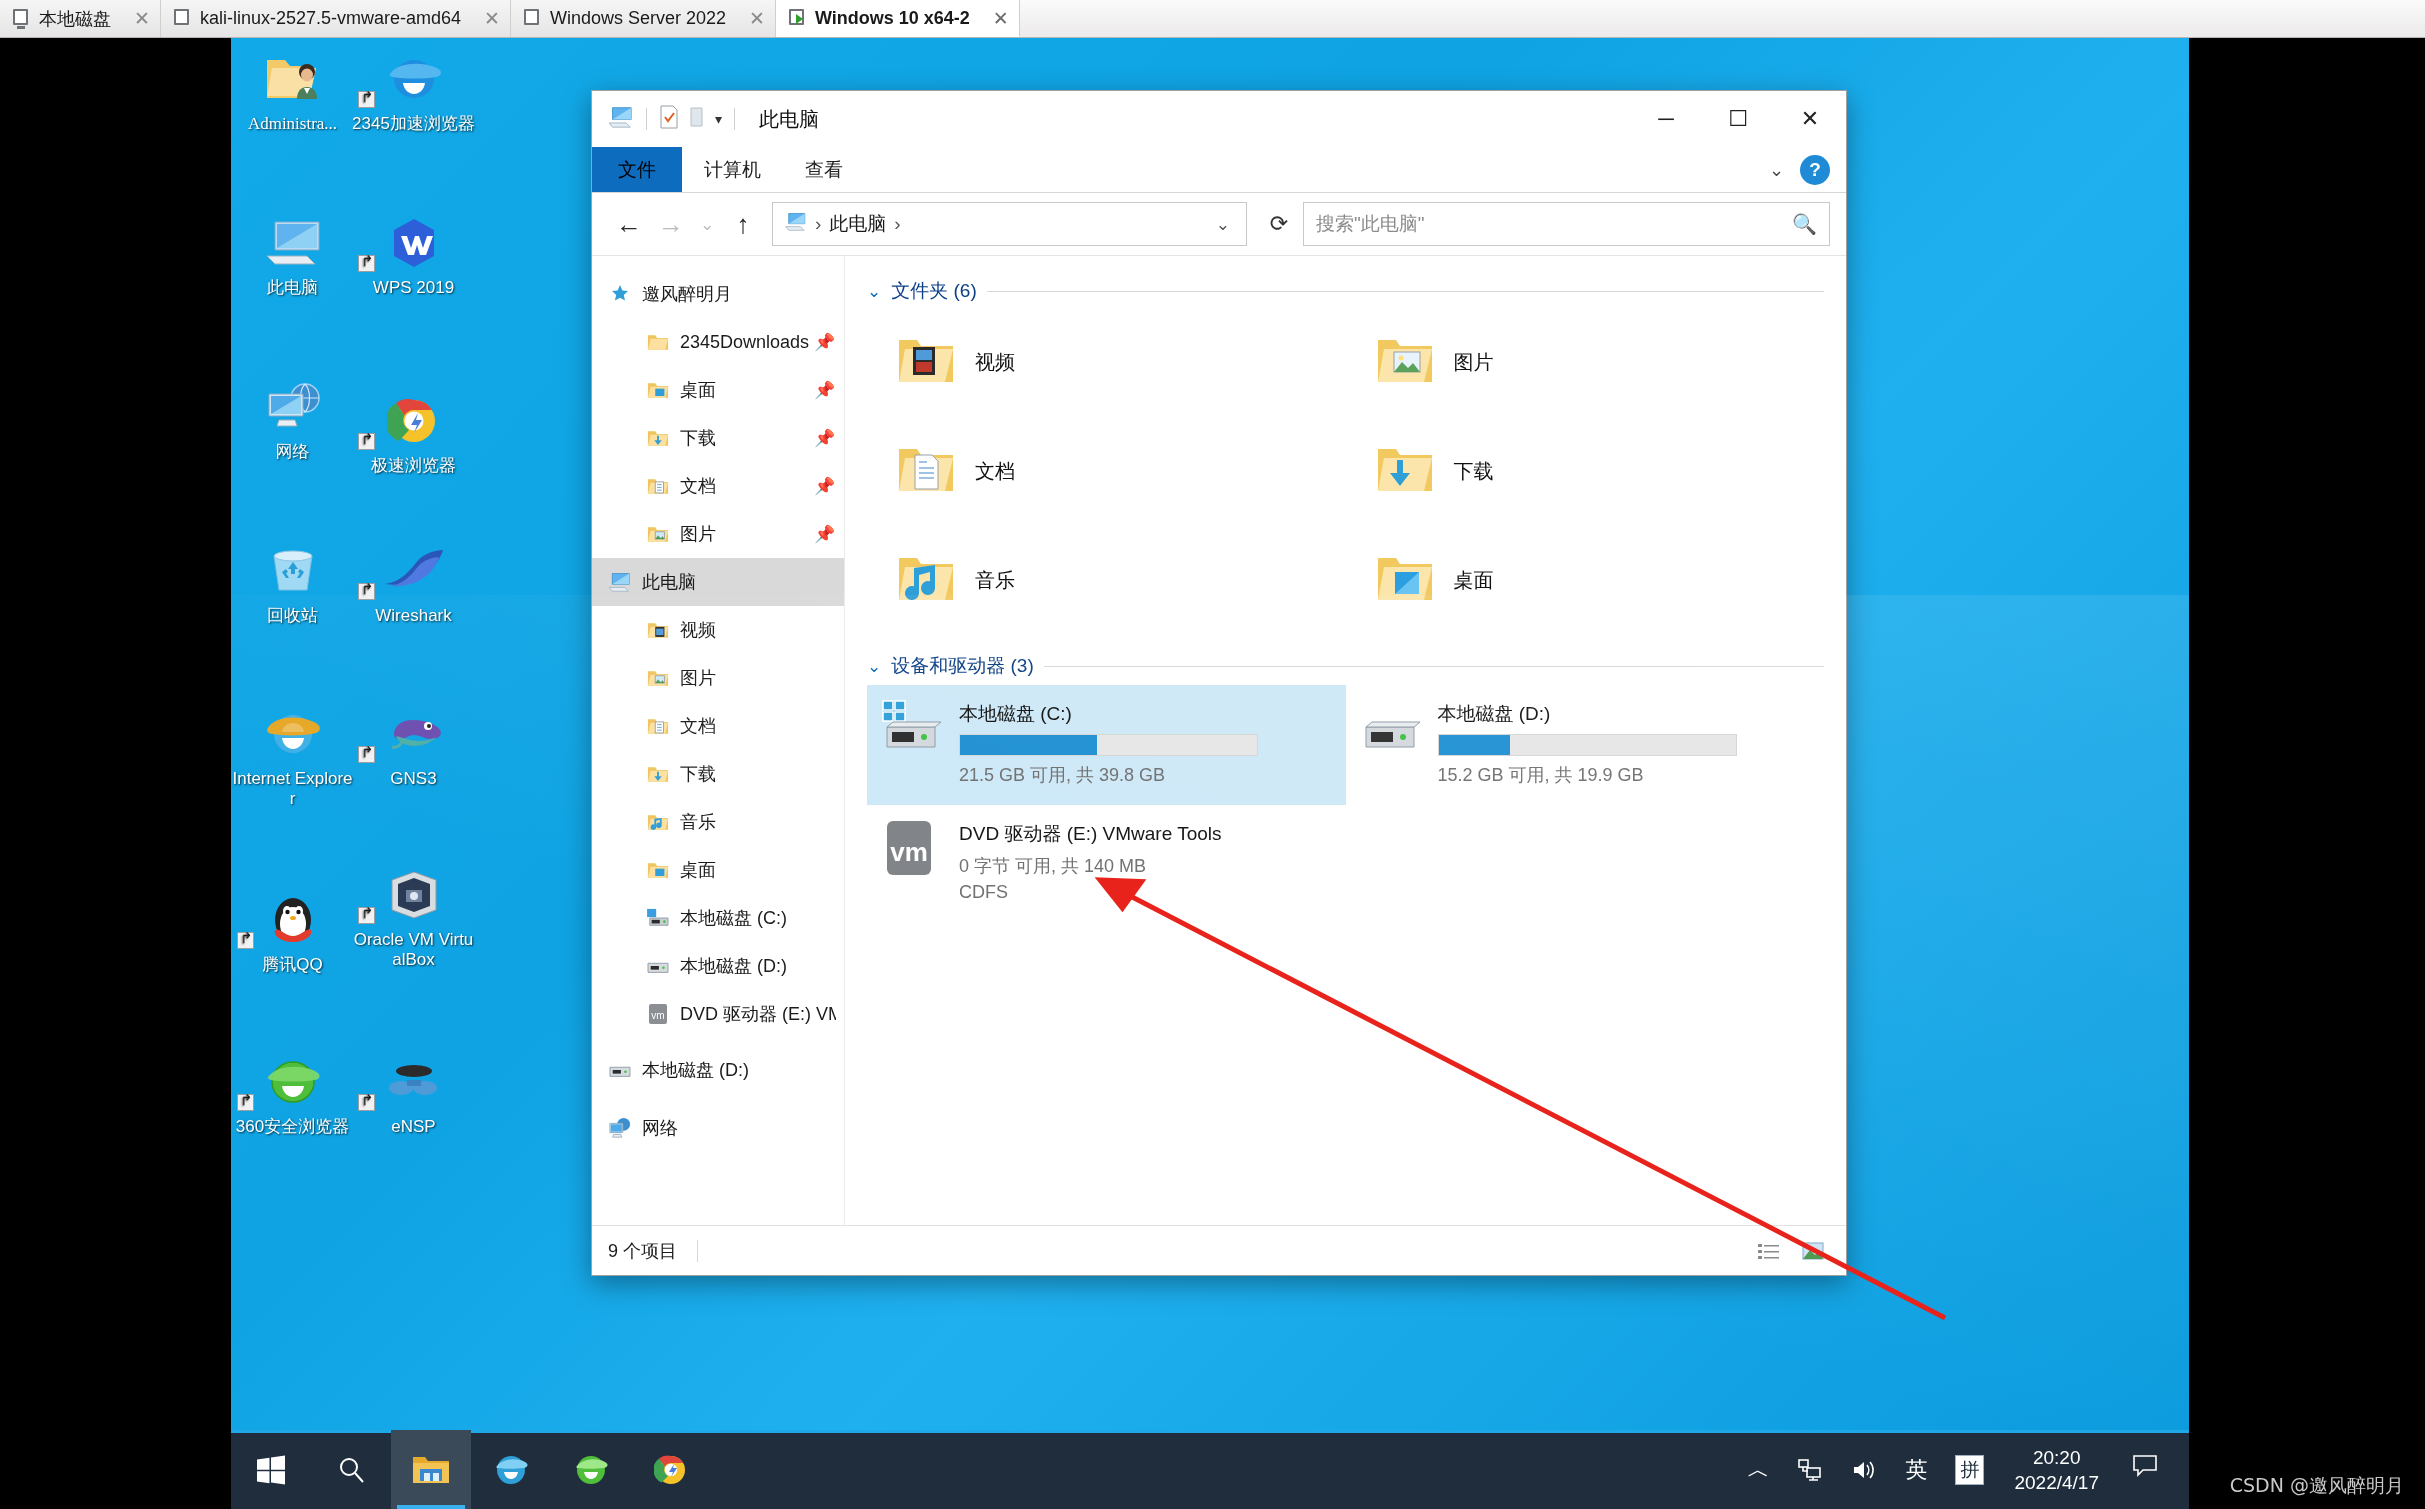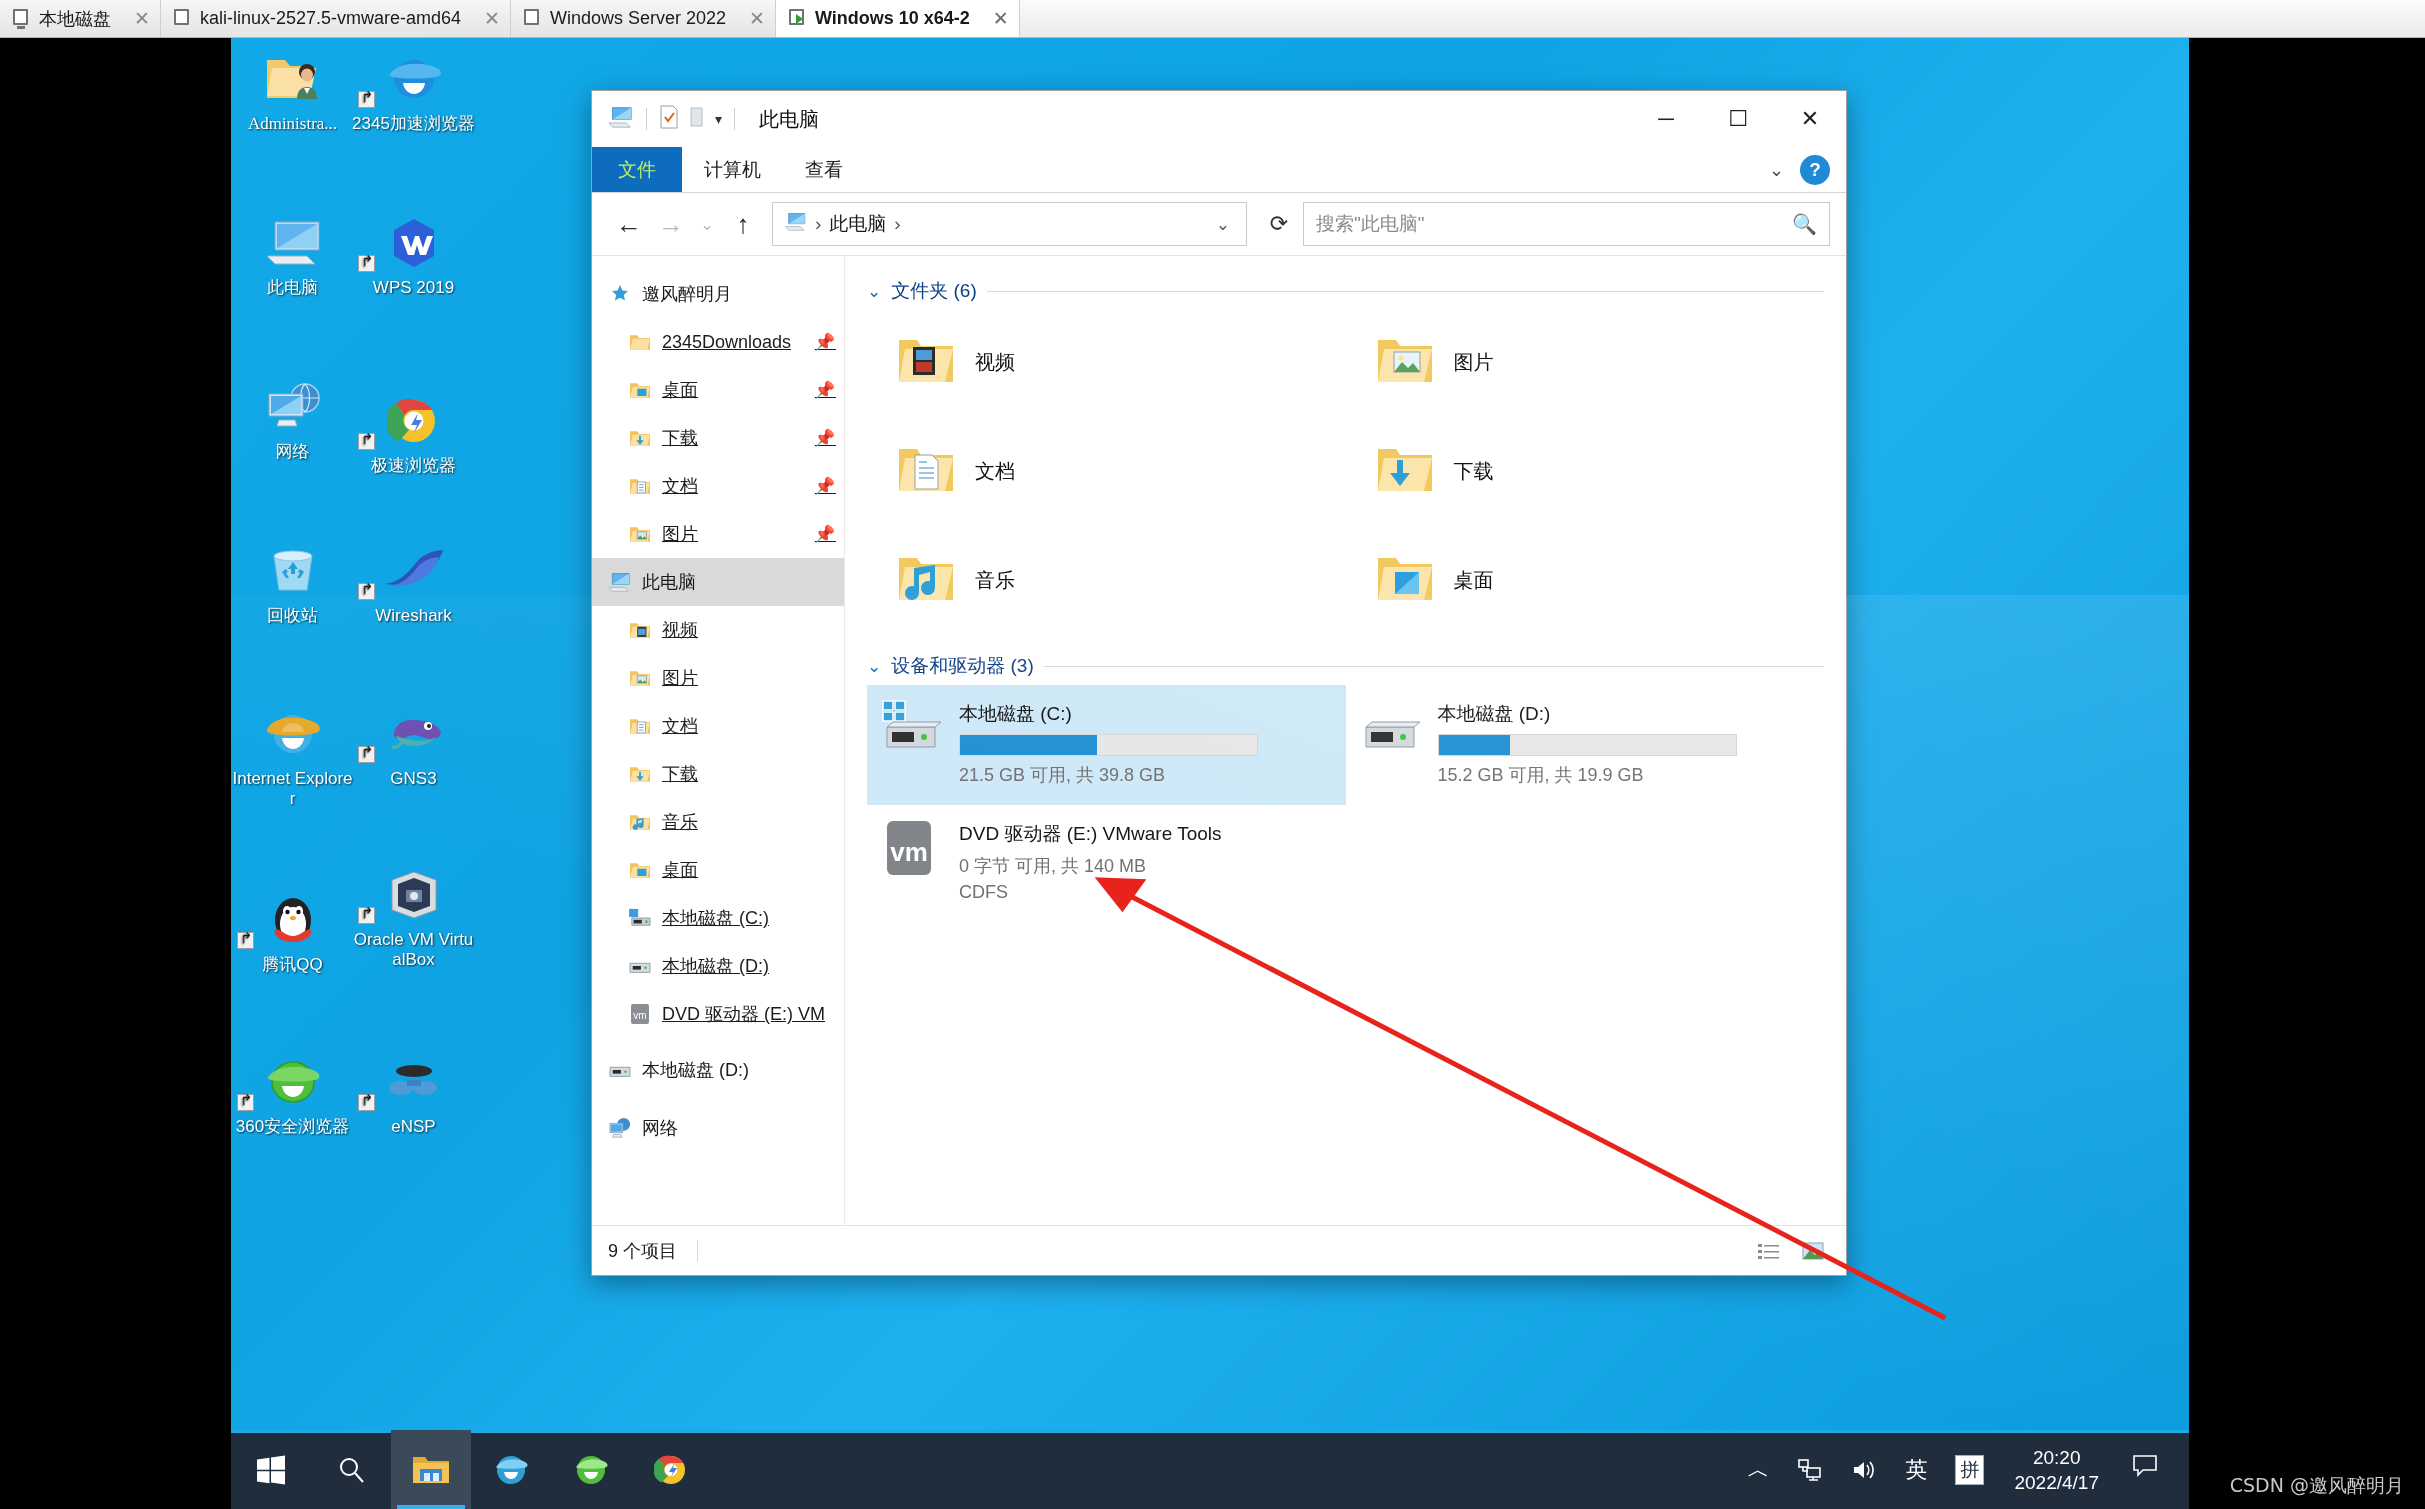--- a/index.html
+++ b/index.html
@@ -87,21 +87,21 @@
   .qat-title { font-size:20px; color:#111; margin-left:12px; }
   .winbtns { margin-left:auto; display:flex; height:56px; }
   .winbtn { width:72px; height:56px; display:flex; align-items:center; justify-content:center;
     font-size:22px; color:#222; }
 
   .ribbon {
     height:46px; flex:none; display:flex; align-items:stretch;
     border-bottom:1px solid #d6d6d6; background:#fff;
   }
   .rtab { display:flex; align-items:center; padding:0 22px; font-size:19px; color:#222; }
-  .rtab.file { background:#0d6cbd; color:#bef264; padding:0 26px; }
+  .rtab.file { background:#0d6cbd; color:#000000; padding:0 26px; }
   .ribbon-right { margin-left:auto; display:flex; align-items:center; gap:16px; padding-right:16px; }
   .chev { font-size:18px; color:#444; }
   .helpbtn {
     width:30px;height:30px;border-radius:50%;background:#1f8ad6;color:#fff;
     display:flex;align-items:center;justify-content:center;font-size:19px;font-weight:bold;
   }
 
   .navbar { height:62px; flex:none; display:flex; align-items:center; gap:0; padding:0 16px; background:#fff; }
   .navbtn { width:42px;height:42px;display:flex;align-items:center;justify-content:center;
             font-size:26px;color:#2a2a2a; }
@@ -120,21 +120,21 @@
   }
   .searchbox .mag{ margin-left:auto; color:#666; font-size:20px; }
 
   .wbody { flex:1; display:flex; min-height:0; border-top:1px solid #e4e4e4; }
 
   
   .side { width:253px; flex:none; background:#fff; padding-top:14px; overflow:hidden; position:relative;
           border-right:1px solid #eaeaea; }
   .side-row { height:48px; display:flex; align-items:center; font-size:18px; color:#1b1b1b; padding-right:8px; white-space:nowrap; }
   .side-row.l0 { padding-left:14px; }
-  .side-row.l1 { padding-left:34px;text-decoration:underline; }
+  .side-row.l1 { padding-left:52px; }
   .side-row.sel { background:#d9d9d9; }
   .side-row .si { width:28px; flex:none; display:flex; align-items:center; justify-content:center; margin-right:8px;}
   .pin { margin-left:auto; color:#7a7a7a; font-size:17px; }
   .side-txt { overflow:hidden; text-overflow:clip; }
 
   
   .content { flex:1; background:#fff; padding:16px 22px 0 22px; overflow:hidden; position:relative; }
   .grphdr { display:flex; align-items:center; gap:10px; margin:6px 0 4px 0; }
   .grphdr .gcar { color:#0b6cbd; font-size:17px; }
   .grphdr .gtxt { color:#0b3f86; font-size:19px; white-space:nowrap; }

